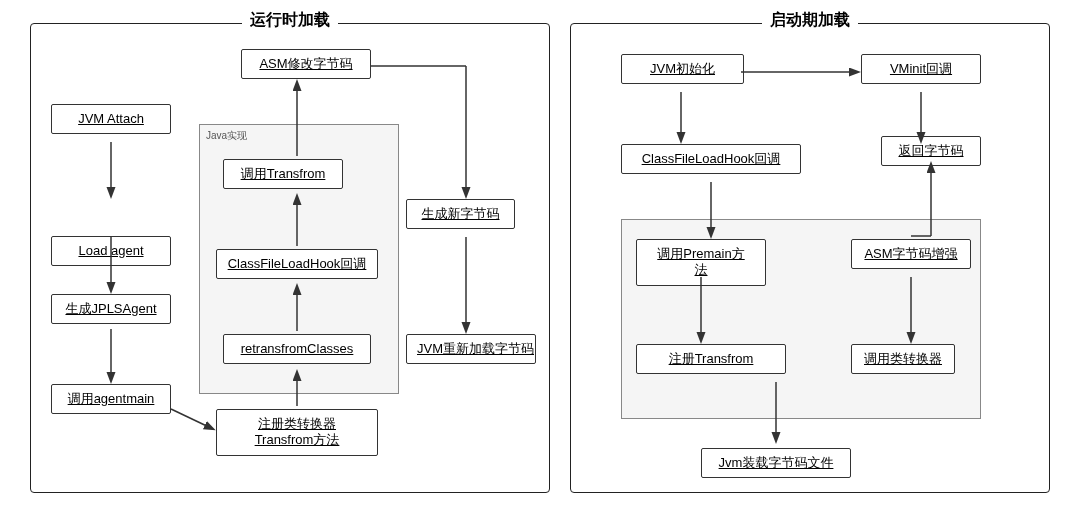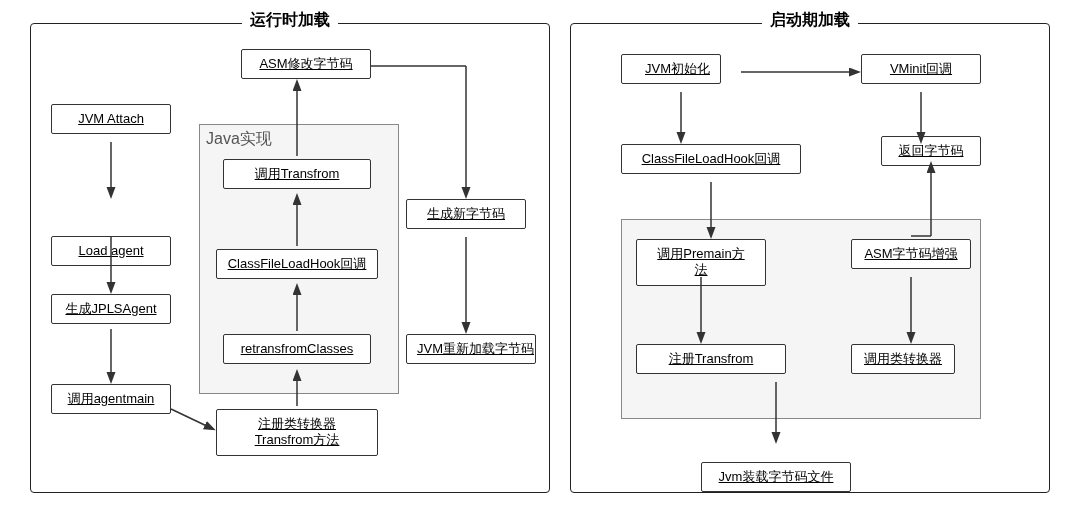--- a/index.html
+++ b/index.html
@@ -71,21 +71,21 @@
     }
 
     .java-impl-rect {
       position: absolute;
       border: 1.5px solid #888;
       background: #f5f5f5;
     }
 
     .java-impl-label {
       position: absolute;
-      font-size: 16px;
+      font-size: 10px;
       color: #555;
     }
 
     .premain-rect {
       position: absolute;
       border: 1.5px solid #888;
       background: #f5f5f5;
     }
   </style>
 </head>
@@ -99,31 +99,31 @@
   </div>
 
   <div class="box" style="left:20px; top:80px; width:120px;">JVM Attach</div>
 
   <div class="box" style="left:20px; top:175px; width:120px;margin-top:37px;">Load agent</div>
 
   <div class="box" style="left:20px; top:270px; width:120px;">生成JPLSAgent</div>
 
   <div class="box" style="left:20px; top:360px; width:120px;">调用agentmain</div>
 
-  <div class="box" style="left:192px; top:135px; width:148px;">调用Transfrom</div>
+  <div class="box" style="left:192px; top:135px; width:120px;">调用Transfrom</div>
 
   <div class="box" style="left:185px; top:225px; width:162px;">ClassFileLoadHook回调</div>
 
   <div class="box" style="left:192px; top:310px; width:148px;">retransfromClasses</div>
 
   <div class="box" style="left:185px; top:385px; width:162px;">注册类转换器<br>Transfrom方法</div>
 
   <div class="box" style="left:210px; top:25px; width:130px;">ASM修改字节码</div>
 
-  <div class="box" style="left:375px; top:175px; width:120px;">生成新字节码</div>
+  <div class="box" style="left:375px; top:175px; width:109px;">生成新字节码</div>
 
   <div class="box" style="left:375px; top:310px; width:130px;">JVM重新加载字节码</div>
 
   <svg class="arrow-svg">
     <defs>
       <marker id="arrowL" markerWidth="8" markerHeight="8" refX="6" refY="3" orient="auto">
         <path d="M0,0 L0,6 L8,3 z" fill="#333"></path>
       </marker>
     </defs>
 
@@ -146,39 +146,39 @@
     <line x1="340" y1="42" x2="435" y2="42" stroke="#333" stroke-width="1.5"></line>
     <line x1="435" y1="42" x2="435" y2="172" stroke="#333" stroke-width="1.5" marker-end="url(#arrowL)"></line>
 
     <line x1="435" y1="213" x2="435" y2="307" stroke="#333" stroke-width="1.5" marker-end="url(#arrowL)"></line>
   </svg>
 </div>
 
 <div id="right-panel" class="diagram-panel">
   <span class="panel-title">启动期加载</span>
 
-  <div class="box" style="left:50px; top:30px; width:100px;text-align:right;">JVM初始化</div>
+  <div class="box" style="left:50px; top:30px; width:123px;">JVM初始化</div>
 
   <div class="box" style="left:290px; top:30px; width:120px;">VMinit回调</div>
 
   <div class="box" style="left:50px; top:120px; width:180px;">ClassFileLoadHook回调</div>
 
   <div class="box" style="left:310px; top:112px; width:100px;">返回字节码</div>
 
   <div class="premain-rect" style="left:50px; top:195px; width:360px; height:200px;"></div>
 
   <div class="box" style="left:65px; top:215px; width:130px;">调用Premain方<br>法</div>
 
   <div class="box" style="left:280px; top:215px; width:120px;">ASM字节码增强</div>
 
   <div class="box" style="left:65px; top:320px; width:150px;">注册Transfrom</div>
 
   <div class="box" style="left:280px; top:320px; width:104px;">调用类转换器</div>
 
-  <div class="box" style="left:130px; top:438px; width:150px;">Jvm装载字节码文件</div>
+  <div class="box" style="left:130px; top:424px; width:150px;">Jvm装载字节码文件</div>
 
   <svg class="arrow-svg">
     <defs>
       <marker id="arrowR" markerWidth="8" markerHeight="8" refX="6" refY="3" orient="auto">
         <path d="M0,0 L0,6 L8,3 z" fill="#333"></path>
       </marker>
       <marker id="arrowRup" markerWidth="8" markerHeight="8" refX="6" refY="3" orient="auto">
         <path d="M0,0 L0,6 L8,3 z" fill="#333"></path>
       </marker>
     </defs>

